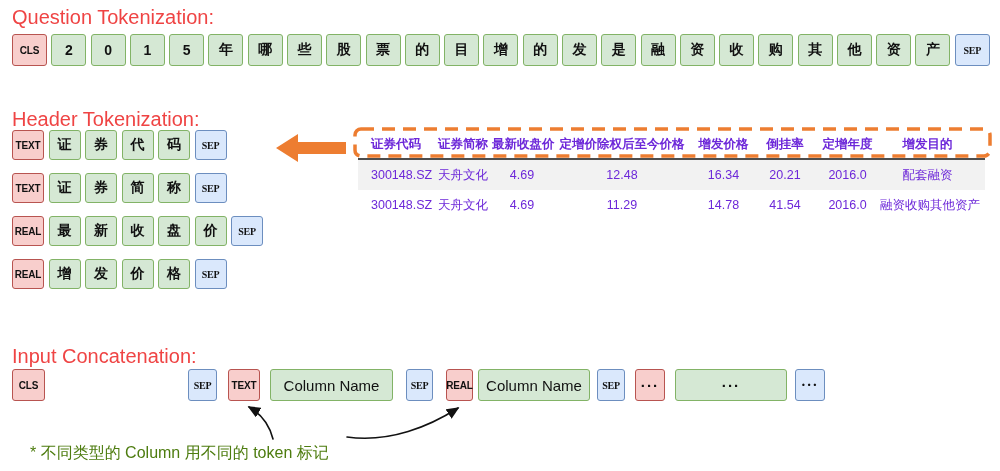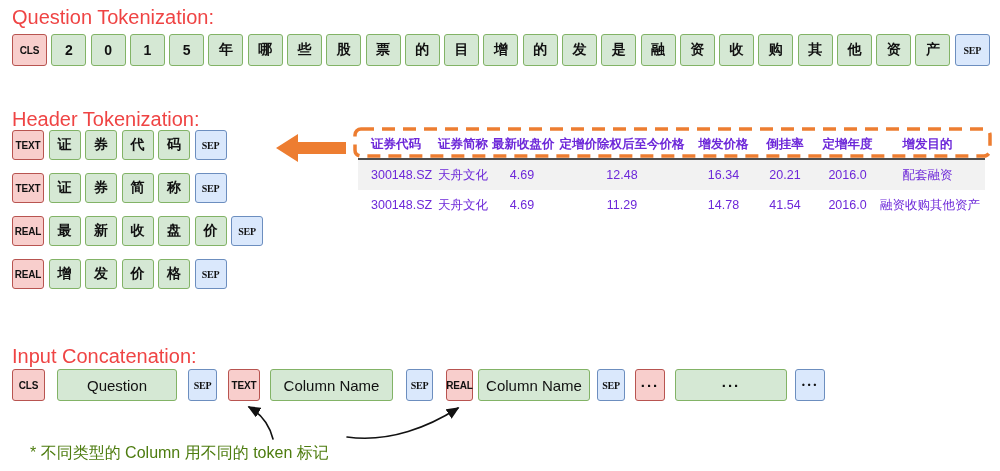--- a/index.html
+++ b/index.html
@@ -167,21 +167,20 @@
     </tbody>
   </table>
 
 <svg class="abs" style="left:352px;top:126px" width="642" height="36">
   <rect x="3" y="3" width="635" height="27" rx="6" fill="none" stroke="#ed7d31" stroke-width="3.5" stroke-dasharray="13 8"></rect>
 </svg>
 
 <div class="abs sec-title" style="left:12px;top:345px">Input Concatenation:</div>
 <div class="abs i-row">
     <div class="token tok-red lab" style="width: 33px; left: 12px;">CLS</div>
-    <div class="token tok-green word" style="width: 120px; left: 57px;">Question</div>
     <div class="token tok-blue lab" style="width: 29px; left: 188px;">SEP</div>
     <div class="token tok-red lab" style="width: 32px; left: 228px;">TEXT</div>
     <div class="token tok-green word" style="width: 123px; left: 270px;">Column Name</div>
     <div class="token tok-blue lab" style="width: 27px; left: 406px;">SEP</div>
     <div class="token tok-red lab" style="width: 27px; left: 446px;">REAL</div>
     <div class="token tok-green word" style="width: 112px; left: 478px;">Column Name</div>
     <div class="token tok-blue lab" style="width: 28px; left: 597px;">SEP</div>
     <div class="token tok-red dots" style="width: 30px; left: 635px;">
       <span>...</span>
     </div>

